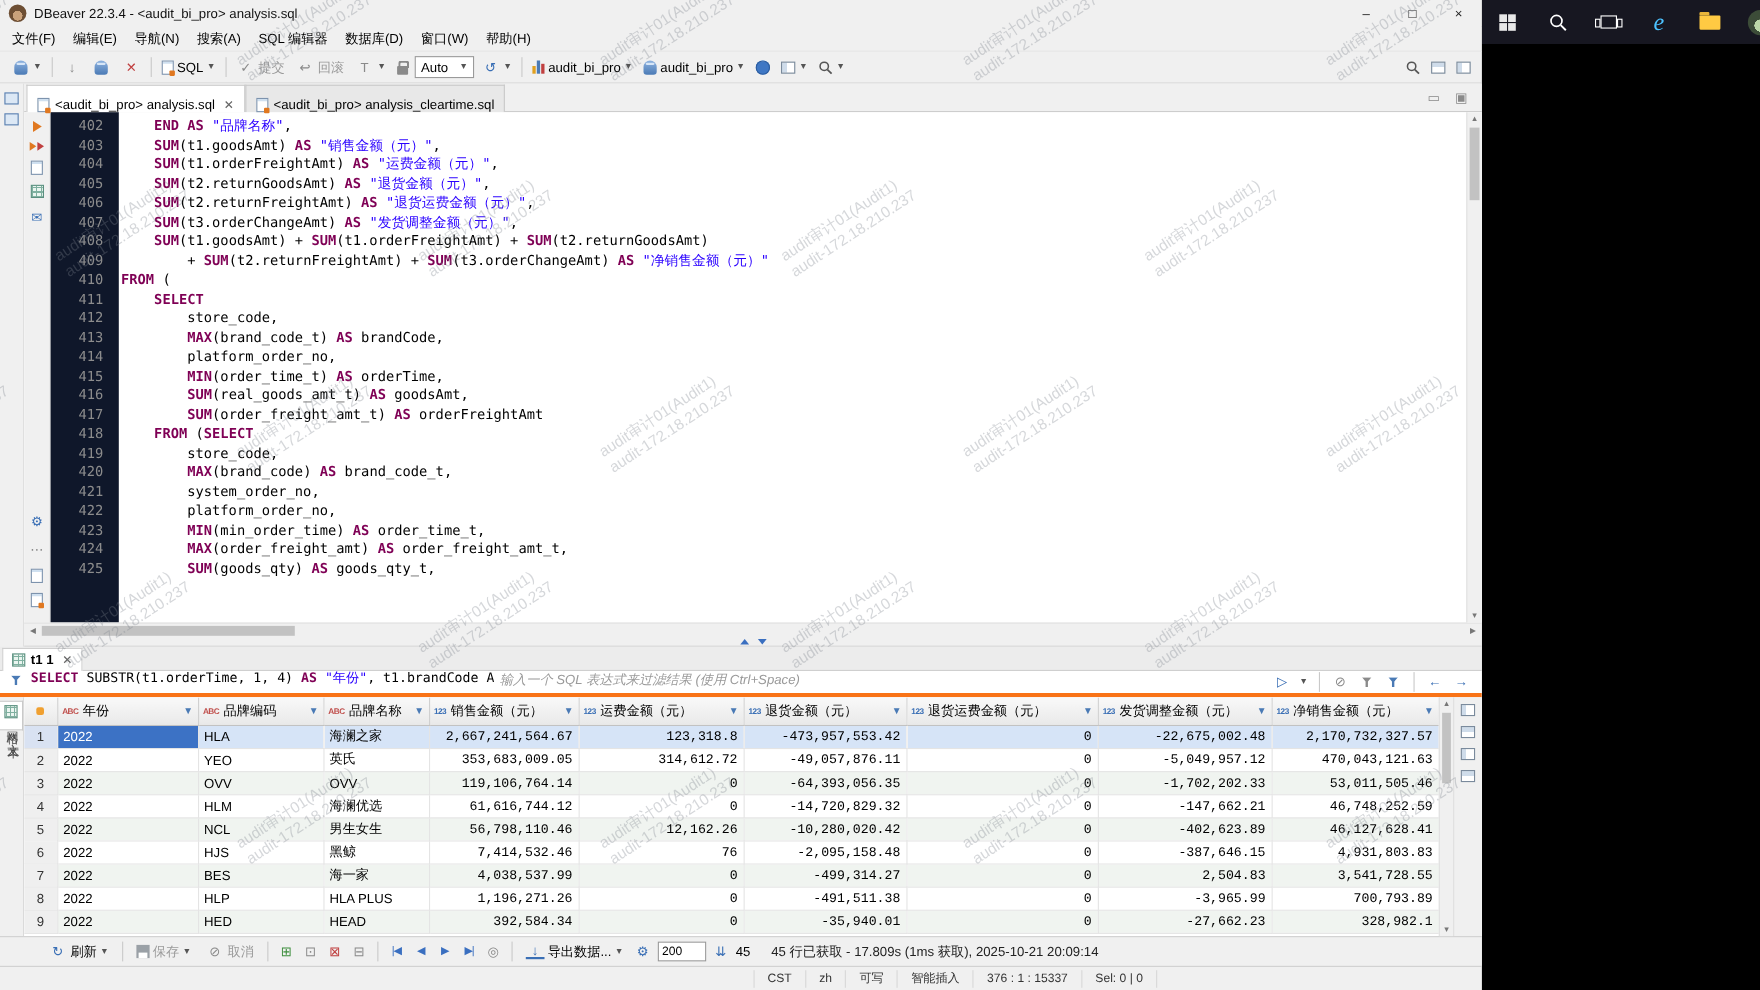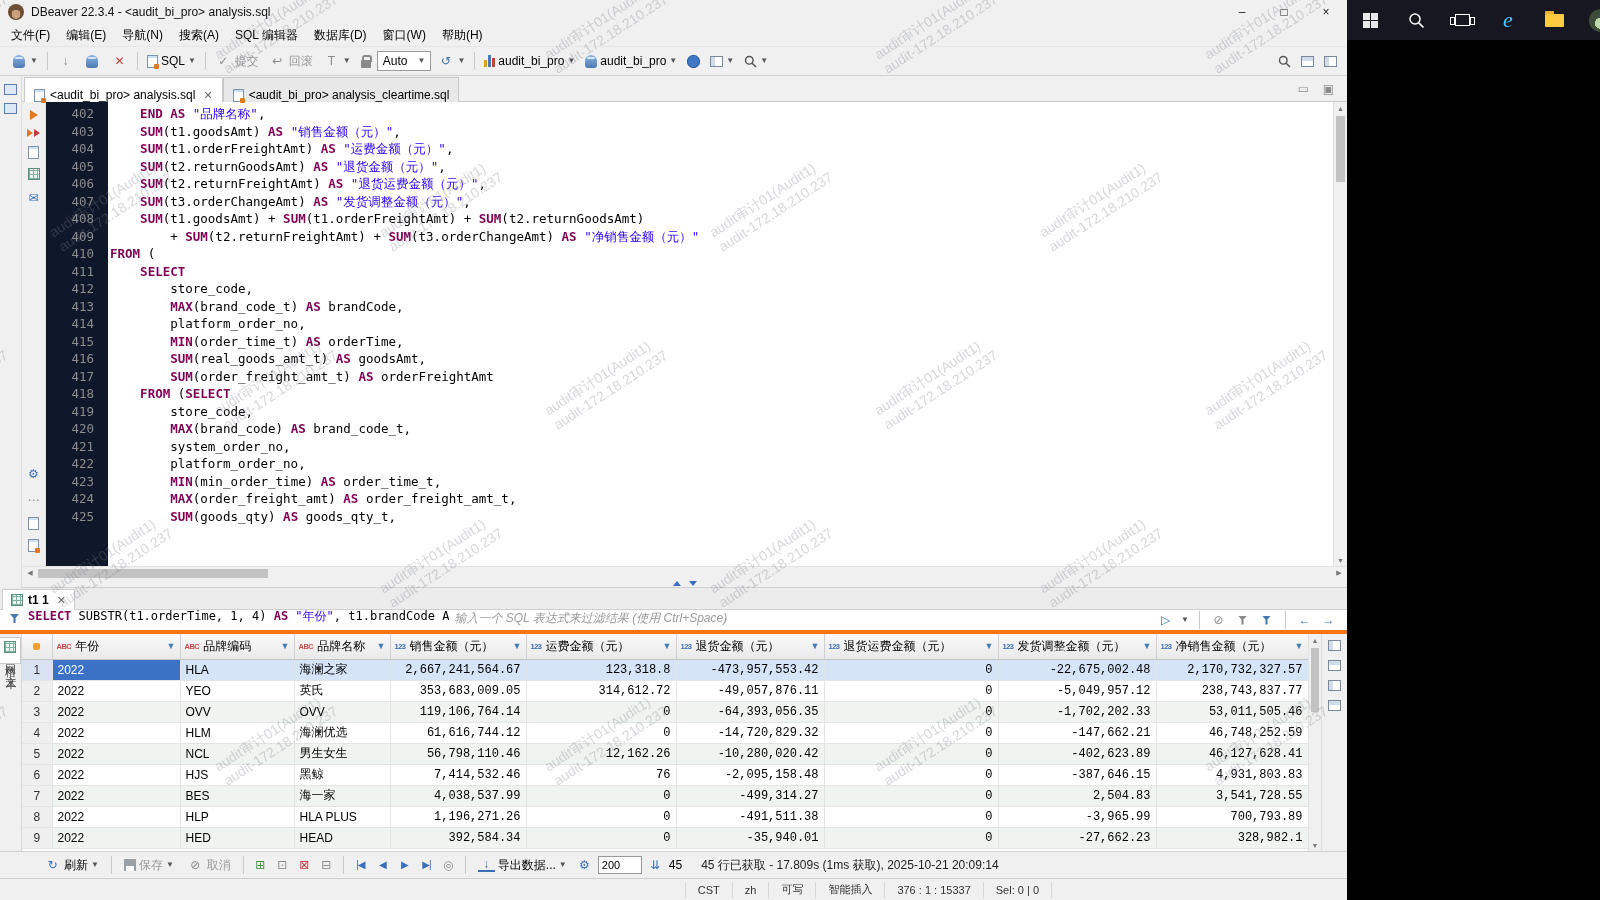--- a/index.html
+++ b/index.html
@@ -527,21 +527,21 @@
                 <tr>
                   <td class="rownum">2</td>
                   <td class="txt">2022</td>
                   <td class="txt">YEO</td>
                   <td class="txt">英氏</td>
                   <td class="num">353,683,009.05</td>
                   <td class="num">314,612.72</td>
                   <td class="num">-49,057,876.11</td>
                   <td class="num">0</td>
                   <td class="num">-5,049,957.12</td>
-                  <td class="num">238,743,837.77</td>
+                  <td class="num">470,043,121.63</td>
                   <td class="filler"></td>
                 </tr>
                 <tr class="odd">
                   <td class="rownum">3</td>
                   <td class="txt">2022</td>
                   <td class="txt">OVV</td>
                   <td class="txt">OVV</td>
                   <td class="num">119,106,764.14</td>
                   <td class="num">0</td>
                   <td class="num">-64,393,056.35</td>

